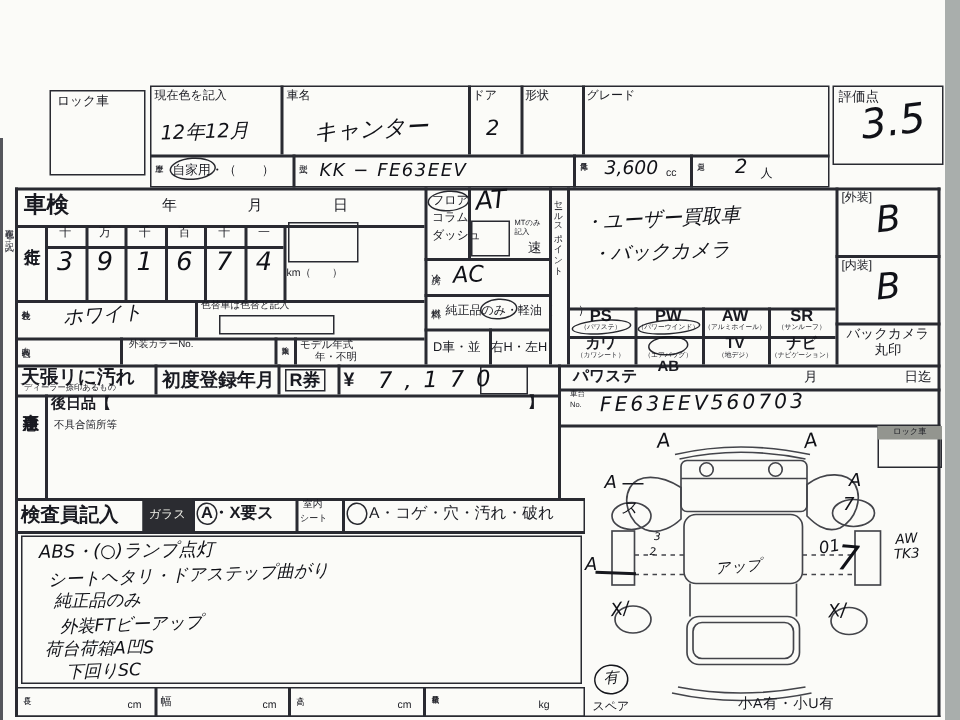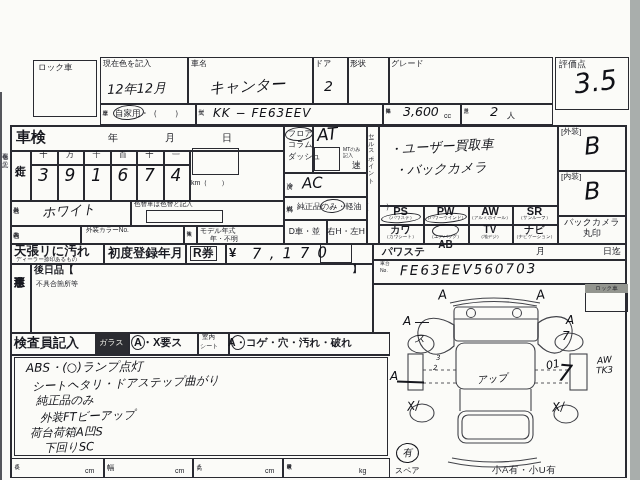--- a/index.html
+++ b/index.html
@@ -215,21 +215,21 @@
   <div class="lb" style="left:14px;top:336px;font-size:13px;font-weight:bold">検査員記入</div>
   <div class="vl" style="left:95px;top:332px;height:22px"></div>
   <div class="lb ctr inv" style="left:95px;top:332px;width:33px;height:22px;font-size:8px">ガラス</div>
   <div class="vl" style="left:128px;top:332px;height:22px"></div>
   <div class="lb" style="left:134px;top:337px;font-size:11px;font-weight:bold">A・X要ス</div>
   <div class="ring" style="left:131px;top:335px;width:14px;height:15px"></div>
   <div class="vl" style="left:197px;top:332px;height:22px"></div>
   <div class="lb" style="left:202px;top:334px;font-size:6.5px">室内</div>
   <div class="lb" style="left:200px;top:343px;font-size:6px">シート</div>
   <div class="vl" style="left:228px;top:332px;height:22px"></div>
-  <div class="lb" style="left:228px;top:337px;font-size:10.5px;font-weight:bold">A・コゲ・穴・汚れ・破れ</div>
+  <div class="lb" style="left:246px;top:337px;font-size:10.5px;font-weight:normal">A・コゲ・穴・汚れ・破れ</div>
   <div class="ring" style="left:231px;top:335px;width:14px;height:15px"></div>
   <div class="hl" style="left:10px;top:354px;width:380px"></div>
   <div class="vl" style="left:388.5px;top:332px;height:22px"></div>
 
   <div class="bx" style="left:14px;top:357px;width:374px;height:99px"></div>
   <div class="hw" style="left:26px;top:361px;font-size:12px;transform:rotate(-1deg)">ABS・(○)ランプ点灯</div>
   <div class="hw" style="left:32px;top:378px;font-size:11.5px;transform:rotate(-2deg)">シートヘタリ・ドアステップ曲がり</div>
   <div class="hw" style="left:36px;top:395px;font-size:11.5px;transform:rotate(-1deg)">純正品のみ</div>
   <div class="hw" style="left:40px;top:411px;font-size:11.5px;transform:rotate(-2deg)">外装FTビーアップ</div>
   <div class="hw" style="left:30px;top:427px;font-size:11.5px;transform:rotate(-1deg)">荷台荷箱A凹S</div>

